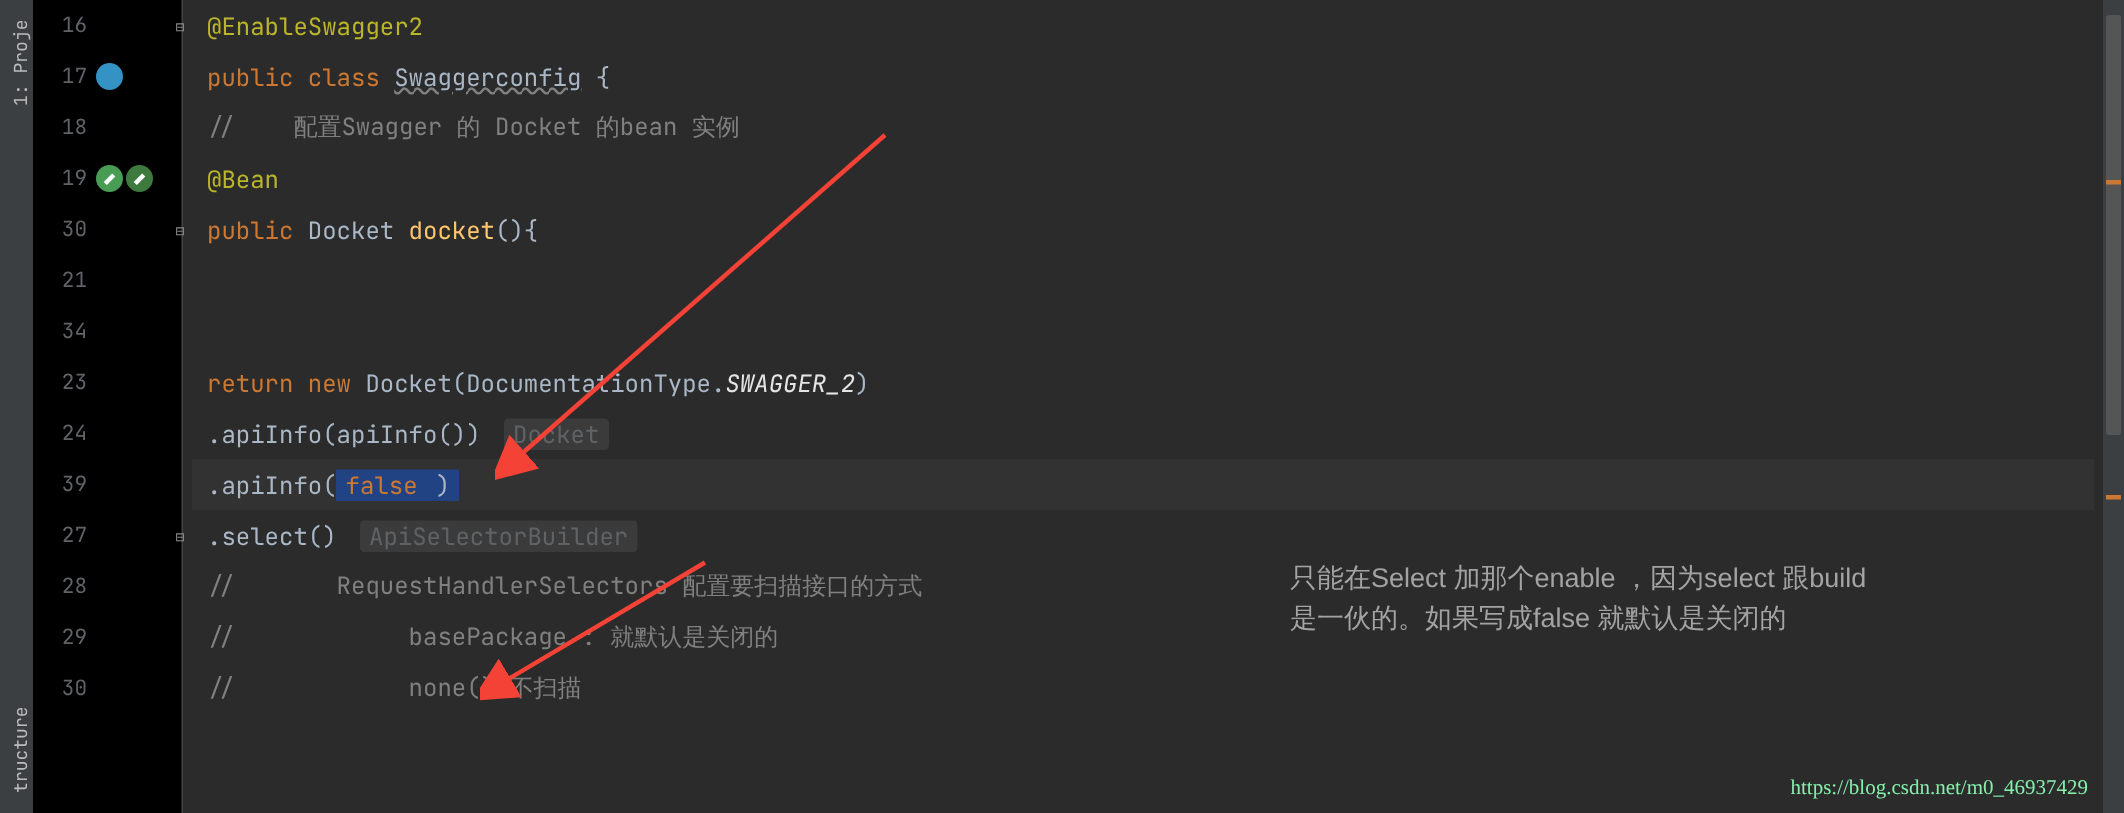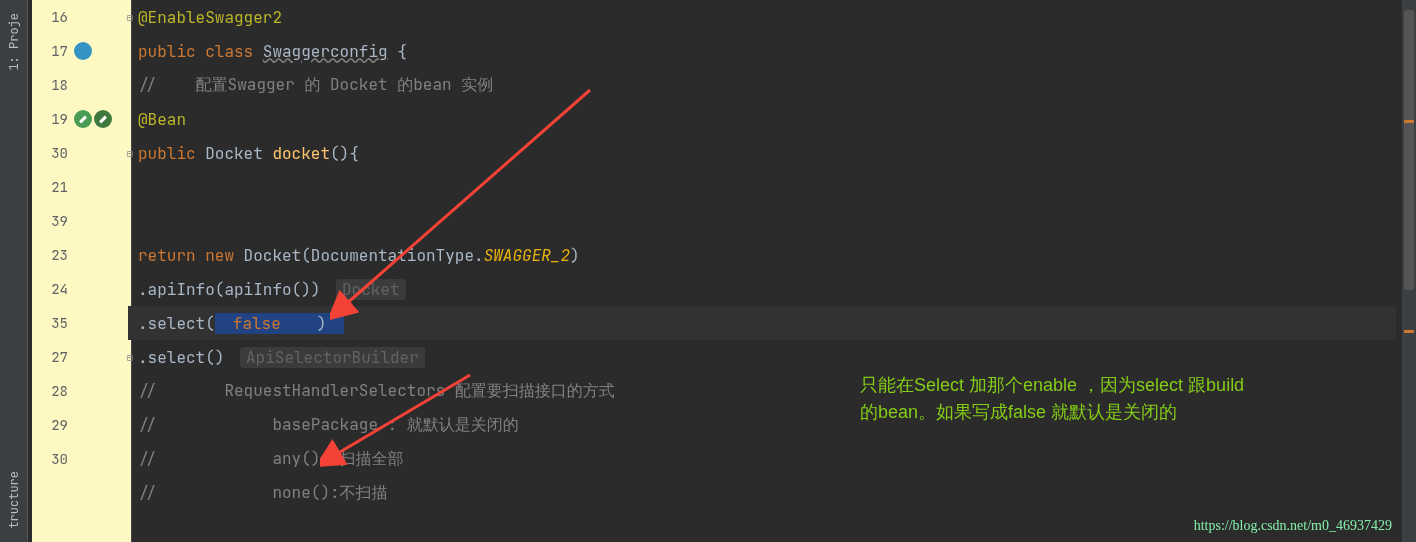--- a/index.html
+++ b/index.html
@@ -28,25 +28,25 @@
       color: #bbb;
       font-size: 12px;
       padding: 8px 4px;
       cursor: pointer;
       position: absolute;
     }
     .sidebar-tab.proj { top: 5px; left: 2px;}
     .sidebar-tab.struct { bottom: 5px; left: 2px;}
     .gutter {
       position: absolute;
-      left: 32px;
+      left: 22px;
       top: 0;
       width: 100px;
       height: 100%;
-      background: #fef9c3;
+      background: #000000;
       border-right: 1px solid #444;
     }
     .gutter-row {
       height: 34px;
       display: flex;
       align-items: center;
       padding-left: 10px;
       position: relative;
     }
     .line-num {
@@ -86,30 +86,30 @@
       white-space: pre;
     }
     .code-row.highlighted {
       background: #323232;
     }
     .kw { color: #cc7832; }
     .ann { color: #bbb529; }
     .cls { color: #a9b7c6; }
     .method { color: #ffc66d; }
     .comment { color: #808080; }
-    .field { color: #eab308; font-style: italic; text-align: right; }
+    .field { color: #e5e5e5; font-style: italic; text-align: right; }
     .hint { color: #606366; background:#3b3b3b; padding: 0 6px; border-radius:3px; margin-left:6px;}
     .wavy { text-decoration: underline wavy #808080; }
     .highlight-box {
       background: #214283;
-      padding: 0 18px;
+      padding: 0 6px;
     }
     .annotation-text {
       position: absolute;
-      color: #84cc16;
+      color: #a3a3a3;
       font-size: 18px;
       font-family: sans-serif;
       line-height: 1.5;
     }
     .scrollbar-right {
       position: absolute;
       right: 0;
       top: 0;
       width: 14px;
       height: 100%;
@@ -177,30 +177,30 @@
     </div>
   </div>
   <div class="gutter-row">
       <span class="line-num">30</span>
       <span class="fold-marker">⊟</span>
     </div>
   <div class="gutter-row">
       <span class="line-num">21</span>
     </div>
   <div class="gutter-row">
+      <span class="line-num">34</span>
+    </div>
+  <div class="gutter-row">
+      <span class="line-num">23</span>
+    </div>
+  <div class="gutter-row">
+      <span class="line-num">24</span>
+    </div>
+  <div class="gutter-row">
       <span class="line-num">39</span>
-    </div>
-  <div class="gutter-row">
-      <span class="line-num">23</span>
-    </div>
-  <div class="gutter-row">
-      <span class="line-num">24</span>
-    </div>
-  <div class="gutter-row">
-      <span class="line-num">35</span>
     </div>
   <div class="gutter-row">
       <span class="line-num">27</span>
       <span class="fold-marker">⊟</span>
     </div>
   <div class="gutter-row">
       <span class="line-num">28</span>
     </div>
   <div class="gutter-row">
       <span class="line-num">29</span>
@@ -213,25 +213,24 @@
 <div class="editor">
   <div class="code-row"><span class="ann">@EnableSwagger2</span></div>
   <div class="code-row"><span class="kw">public </span><span class="kw">class </span><span class="cls wavy">Swaggerconfig</span><span> {</span></div>
   <div class="code-row"><span class="comment">//    配置Swagger 的 Docket 的bean 实例</span></div>
   <div class="code-row">    <span class="ann">@Bean</span></div>
   <div class="code-row">    <span class="kw">public </span><span>Docket </span><span class="method">docket</span><span>(){</span></div>
   <div class="code-row"></div>
   <div class="code-row"></div>
   <div class="code-row">        <span class="kw">return </span><span class="kw">new </span><span>Docket(DocumentationType.</span><span class="field">SWAGGER_2</span><span>)</span></div>
   <div class="code-row">                <span>.apiInfo(apiInfo()) </span><span class="hint">Docket</span></div>
-  <div class="code-row highlighted">                <span>.select(</span><span class="kw highlight-box">false</span><span class="highlight-box">)</span></div>
+  <div class="code-row highlighted">                <span>.apiInfo(</span><span class="kw highlight-box">false</span><span class="highlight-box">)</span></div>
   <div class="code-row">                <span>.select() </span><span class="hint">ApiSelectorBuilder</span></div>
   <div class="code-row">    <span class="comment">//       RequestHandlerSelectors 配置要扫描接口的方式</span></div>
   <div class="code-row">    <span class="comment">//            basePackage : 就默认是关闭的</span></div>
-  <div class="code-row">    <span class="comment">//            any() :扫描全部</span></div>
   <div class="code-row">    <span class="comment">//            none():不扫描</span></div>
 </div>
 
 <svg class="arrow" style="left:330px; top:80px;" width="280" height="250">
   <defs>
       <marker id="ah1" markerWidth="10" markerHeight="10" refX="2" refY="5" orient="auto">
         <polygon points="0,0 10,5 0,10" fill="#f44336"></polygon>
       </marker>
     </defs>
   <line x1="260" y1="10" x2="15" y2="225" stroke="#f44336" stroke-width="3" marker-end="url(#ah1)"></line>
@@ -241,21 +240,21 @@
   <defs>
       <marker id="ah2" markerWidth="10" markerHeight="10" refX="2" refY="5" orient="auto">
         <polygon points="0,0 10,5 0,10" fill="#f44336"></polygon>
       </marker>
     </defs>
   <line x1="150" y1="5" x2="15" y2="85" stroke="#f44336" stroke-width="3" marker-end="url(#ah2)"></line>
 </svg>
 
 <div class="annotation-text" style="left:860px; top:372px;">
   <div>只能在Select 加那个enable ，因为select 跟build</div>
-  <div>的bean。如果写成false 就默认是关闭的</div>
+  <div>是一伙的。如果写成false 就默认是关闭的</div>
 </div>
 
 <div class="scrollbar-right">
   <div class="scrollbar-thumb"></div>
   <div class="scrollbar-mark" style="top:120px; background:#cc7832;"></div>
   <div class="scrollbar-mark" style="top:330px; background:#cc7832;"></div>
 </div>
 
 <div class="watermark">https://blog.csdn.net/m0_46937429</div>
 

